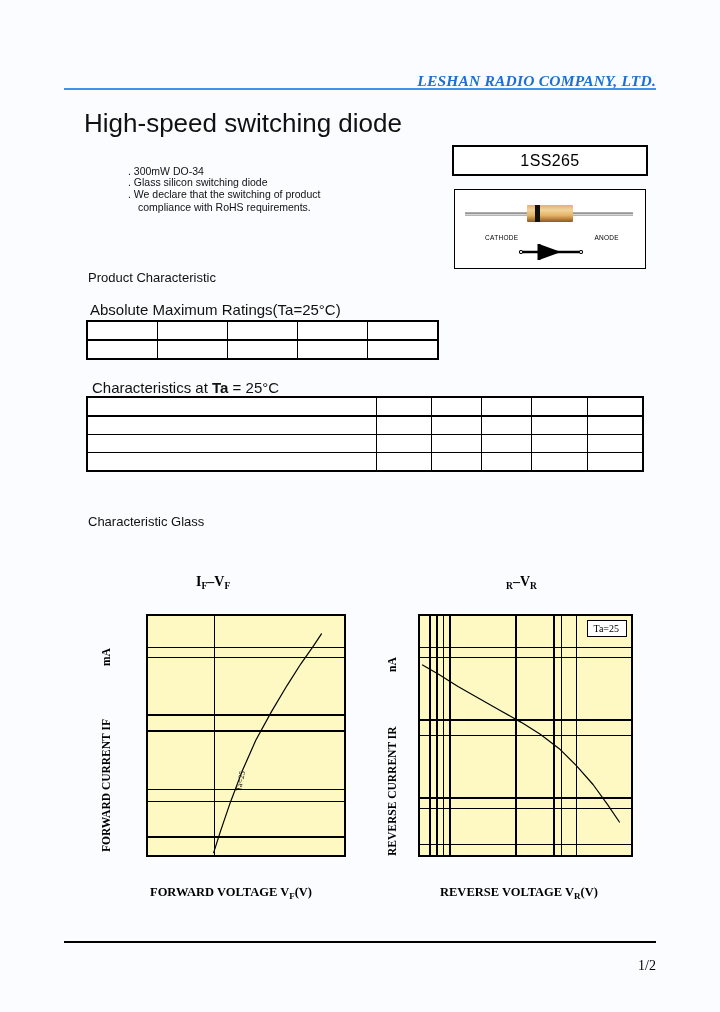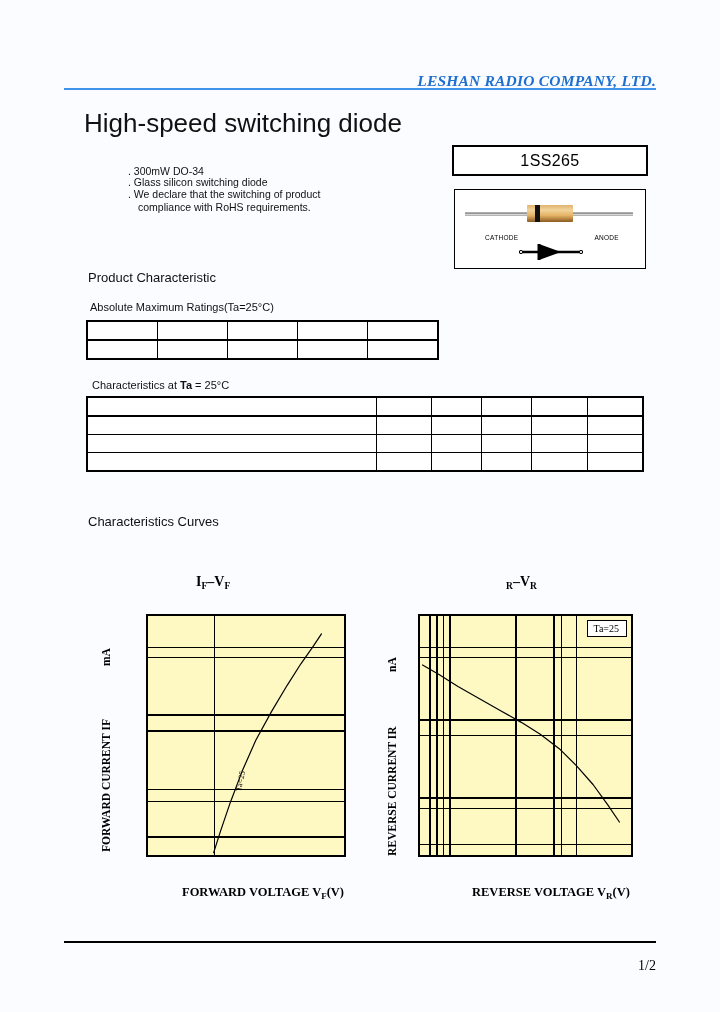--- a/index.html
+++ b/index.html
@@ -182,21 +182,21 @@
 
   
   .sec-head {
     position: absolute;
     font-size: 13px;
     color: #111111;
     white-space: nowrap;
   }
   .sub-head {
     position: absolute;
-    font-size: 11px;
+    font-size: 15px;
     color: #111111;
     white-space: nowrap;
   }
   .sub-head b { font-weight: bold; }
 
   
   table.spec {
     position: absolute;
     border-collapse: collapse;
     background: #ffffff;
@@ -259,21 +259,20 @@
     transform: rotate(-90deg);
     transform-origin: left top;
   }
   .axis-x {
     position: absolute;
     font-family: "Liberation Serif", serif;
     font-weight: bold;
     font-size: 12.5px;
     color: #000000;
     white-space: nowrap;
-    margin-left: 32px;
   }
   .axis-x sub {
     font-size: 9px;
     vertical-align: baseline;
     position: relative;
     bottom: -3px;
   }
   .ta-box {
     position: absolute;
     right: 4px; top: 4px;
@@ -414,21 +413,21 @@
       <td></td>
           <td></td>
           <td></td>
       <td></td>
           <td></td>
           <td></td>
     </tr>
   </tbody>
     </table>
 
-  <div class="sec-head" style="left:88px; top:514px;">Characteristics Curves</div>
+  <div class="sec-head" style="left:88px; top:514px;">Characteristic Glass</div>
 
   <div class="chart-title" style="left:196px; top:574px;">
     <span>I</span><sub>F</sub><span>–V</span><sub>F</sub>
   </div>
 
   <div class="chart-title" style="left:506px; top:574px;">
     <span></span><sub>R</sub><span>–V</span><sub>R</sub>
   </div>
 
   <div class="axis-y" style="left:100px; top:852px;">FORWARD CURRENT IF</div>

